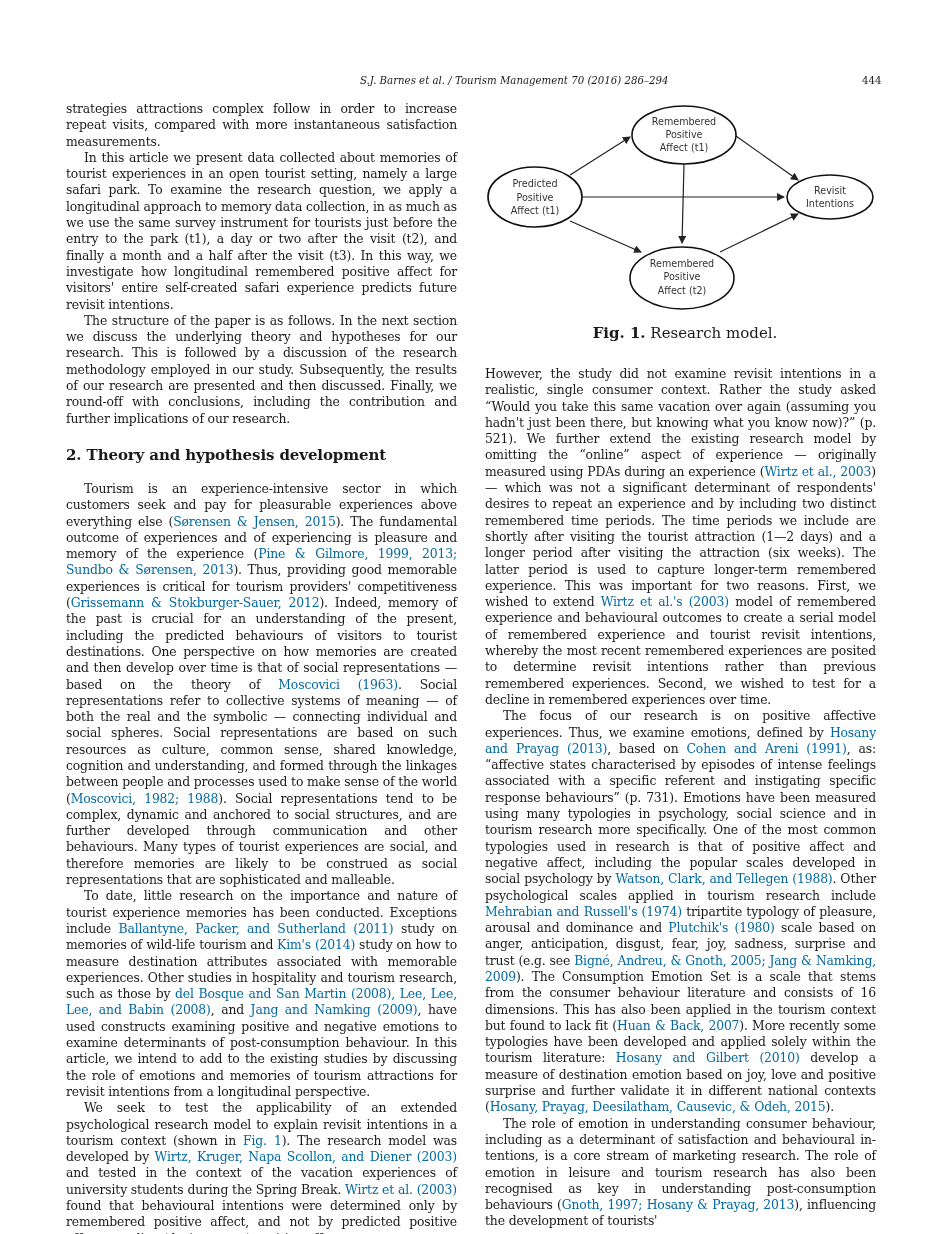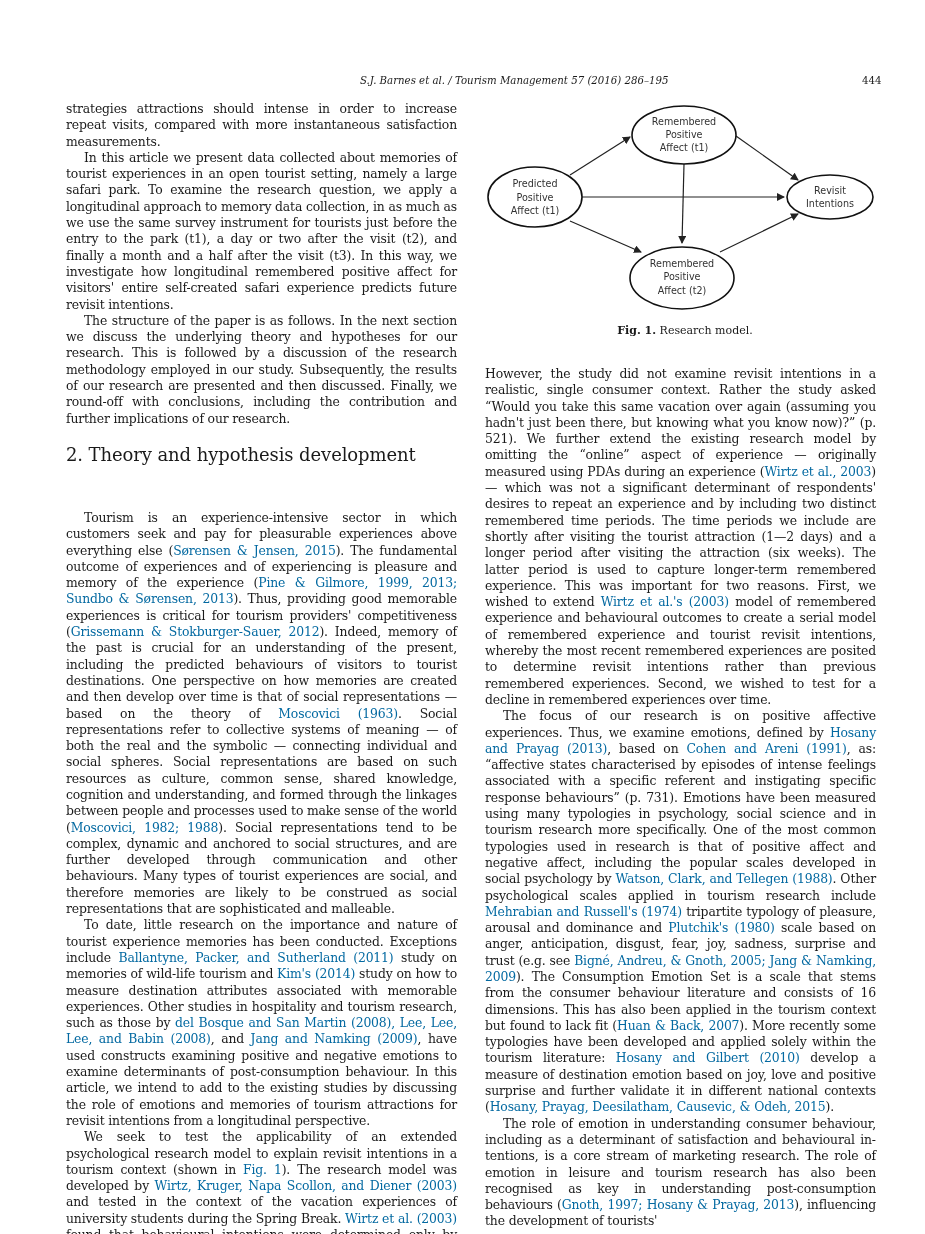--- a/index.html
+++ b/index.html
@@ -10,37 +10,37 @@
   .running-head .title { position: absolute; left: 360px; top: 0; }
   .running-head .pageno { position: absolute; left: 862px; top: 0; font-style: normal; }
   .col { position: absolute; font-size: 12.4px; line-height: 16.3px; text-align: justify;
          hyphens: manual; letter-spacing: -0.15px; }
   .col-left { left: 66px; top: 101px; width: 391px; }
   .col-right { left: 485px; top: 366px; width: 391px; }
   .col p { margin: 0; text-indent: 0; }
   .col p.ind { text-indent: 18px; }
   .col p.cont { text-indent: 0; }
   .link { color: #0369a1; }
-  h2.section { font-size: 18px; font-weight: normal; margin: 20px 0 47px 0; line-height: 16px; letter-spacing: -0.1px; }
+  h2.section { font-size: 15px; font-weight: bold; margin: 20px 0 18px 0; line-height: 16px; letter-spacing: -0.1px; }
   .figure { position: absolute; left: 480px; top: 100px; width: 410px; height: 245px; }
   .figure svg { position: absolute; left: 0; top: 0; }
-  .caption { position: absolute; left: 0; top: 224px; width: 410px; text-align: center; font-size: 11px; }
+  .caption { position: absolute; left: 0; top: 224px; width: 410px; text-align: center; font-size: 15px; }
   .caption b { font-weight: bold; }
   .node-label { font-family: "DejaVu Sans", "Liberation Sans", sans-serif; font-size: 9.6px; fill: #333; }
 </style>
 </head>
 <body>
 
 <div class="running-head">
-  <span class="title">S.J. Barnes et al. / Tourism Management 57 (2016) 286–195</span>
+  <span class="title">S.J. Barnes et al. / Tourism Management 70 (2016) 286–294</span>
   <span class="pageno">444</span>
 </div>
 
 <div class="col col-left">
-  <p class="cont">strategies attractions should intense in order to increase repeat visits, compared with more instantaneous satisfaction measurements.</p>
+  <p class="cont">strategies attractions complex follow in order to increase repeat visits, compared with more instantaneous satisfaction measurements.</p>
   <p class="ind">In this article we present data collected about memories of tourist experiences in an open tourist setting, namely a large safari park. To examine the research question, we apply a longitudinal approach to memory data collection, in as much as we use the same survey instrument for tourists just before the entry to the park (t1), a day or two after the visit (t2), and finally a month and a half after the visit (t3). In this way, we investigate how longitudinal remembered positive affect for visitors' entire self-created safari experience predicts future revisit intentions.</p>
   <p class="ind">The structure of the paper is as follows. In the next section we discuss the underlying theory and hypotheses for our research. This is followed by a discussion of the research methodology employed in our study. Subsequently, the results of our research are presented and then discussed. Finally, we round-off with conclusions, including the contribution and further implications of our research.</p>
   <h2 class="section">2.  Theory and hypothesis development</h2>
   <p class="ind"><span>Tourism is an experience-intensive sector in which customers seek and pay for pleasurable experiences above everything else (</span><span class="link">Sørensen &amp; Jensen, 2015</span><span>). The fundamental outcome of experi­ences and of experiencing is pleasure and memory of the experi­ence (</span><span class="link">Pine &amp; Gilmore, 1999, 2013; Sundbo &amp; Sørensen, 2013</span><span>). Thus, providing good memorable experiences is critical for tourism pro­viders' competitiveness (</span><span class="link">Grissemann &amp; Stokburger-Sauer, 2012</span><span>). Indeed, memory of the past is crucial for an understanding of the present, including the predicted behaviours of visitors to tourist destinations. One perspective on how memories are created and then develop over time is that of social representations — based on the theory of </span><span class="link">Moscovici (1963)</span><span>. Social representations refer to collective systems of meaning — of both the real and the symbolic — connecting individual and social spheres. Social representations are based on such resources as culture, common sense, shared knowledge, cognition and understanding, and formed through the linkages between people and processes used to make sense of the world (</span><span class="link">Moscovici, 1982; 1988</span><span>). Social representations tend to be complex, dynamic and anchored to social structures, and are further developed through communication and other behaviours. Many types of tourist experiences are social, and therefore mem­ories are likely to be construed as social representations that are sophisticated and malleable.</span></p>
   <p class="ind"><span>To date, little research on the importance and nature of tourist experience memories has been conducted. Exceptions include </span><span class="link">Ballantyne, Packer, and Sutherland (2011)</span><span> study on memories of wild-life tourism and </span><span class="link">Kim's (2014)</span><span> study on how to measure destination attributes associated with memorable experiences. Other studies in hospitality and tourism research, such as those by </span><span class="link">del Bosque and San Martin (2008), Lee, Lee, Lee, and Babin (2008)</span><span>, and </span><span class="link">Jang and Namking (2009)</span><span>, have used constructs examining positive and negative emotions to examine determinants of post-consumption behaviour. In this article, we intend to add to the existing studies by discussing the role of emotions and memories of tourism attractions for revisit intentions from a longitudinal perspective.</span></p>
   <p class="ind"><span>We seek to test the applicability of an extended psychological research model to explain revisit intentions in a tourism context (shown in </span><span class="link">Fig. 1</span><span>). The research model was developed by </span><span class="link">Wirtz, Kruger, Napa Scollon, and Diener (2003)</span><span> and tested in the context of the vacation experiences of university students during the Spring Break. </span><span class="link">Wirtz et al. (2003)</span><span> found that behavioural intentions were determined only by remembered positive affect, and not by pre­dicted positive affect or online (during event) positive affect.</span></p>
 </div>
 
 <div class="figure">
   <svg width="410" height="220" viewBox="0 0 410 220">

